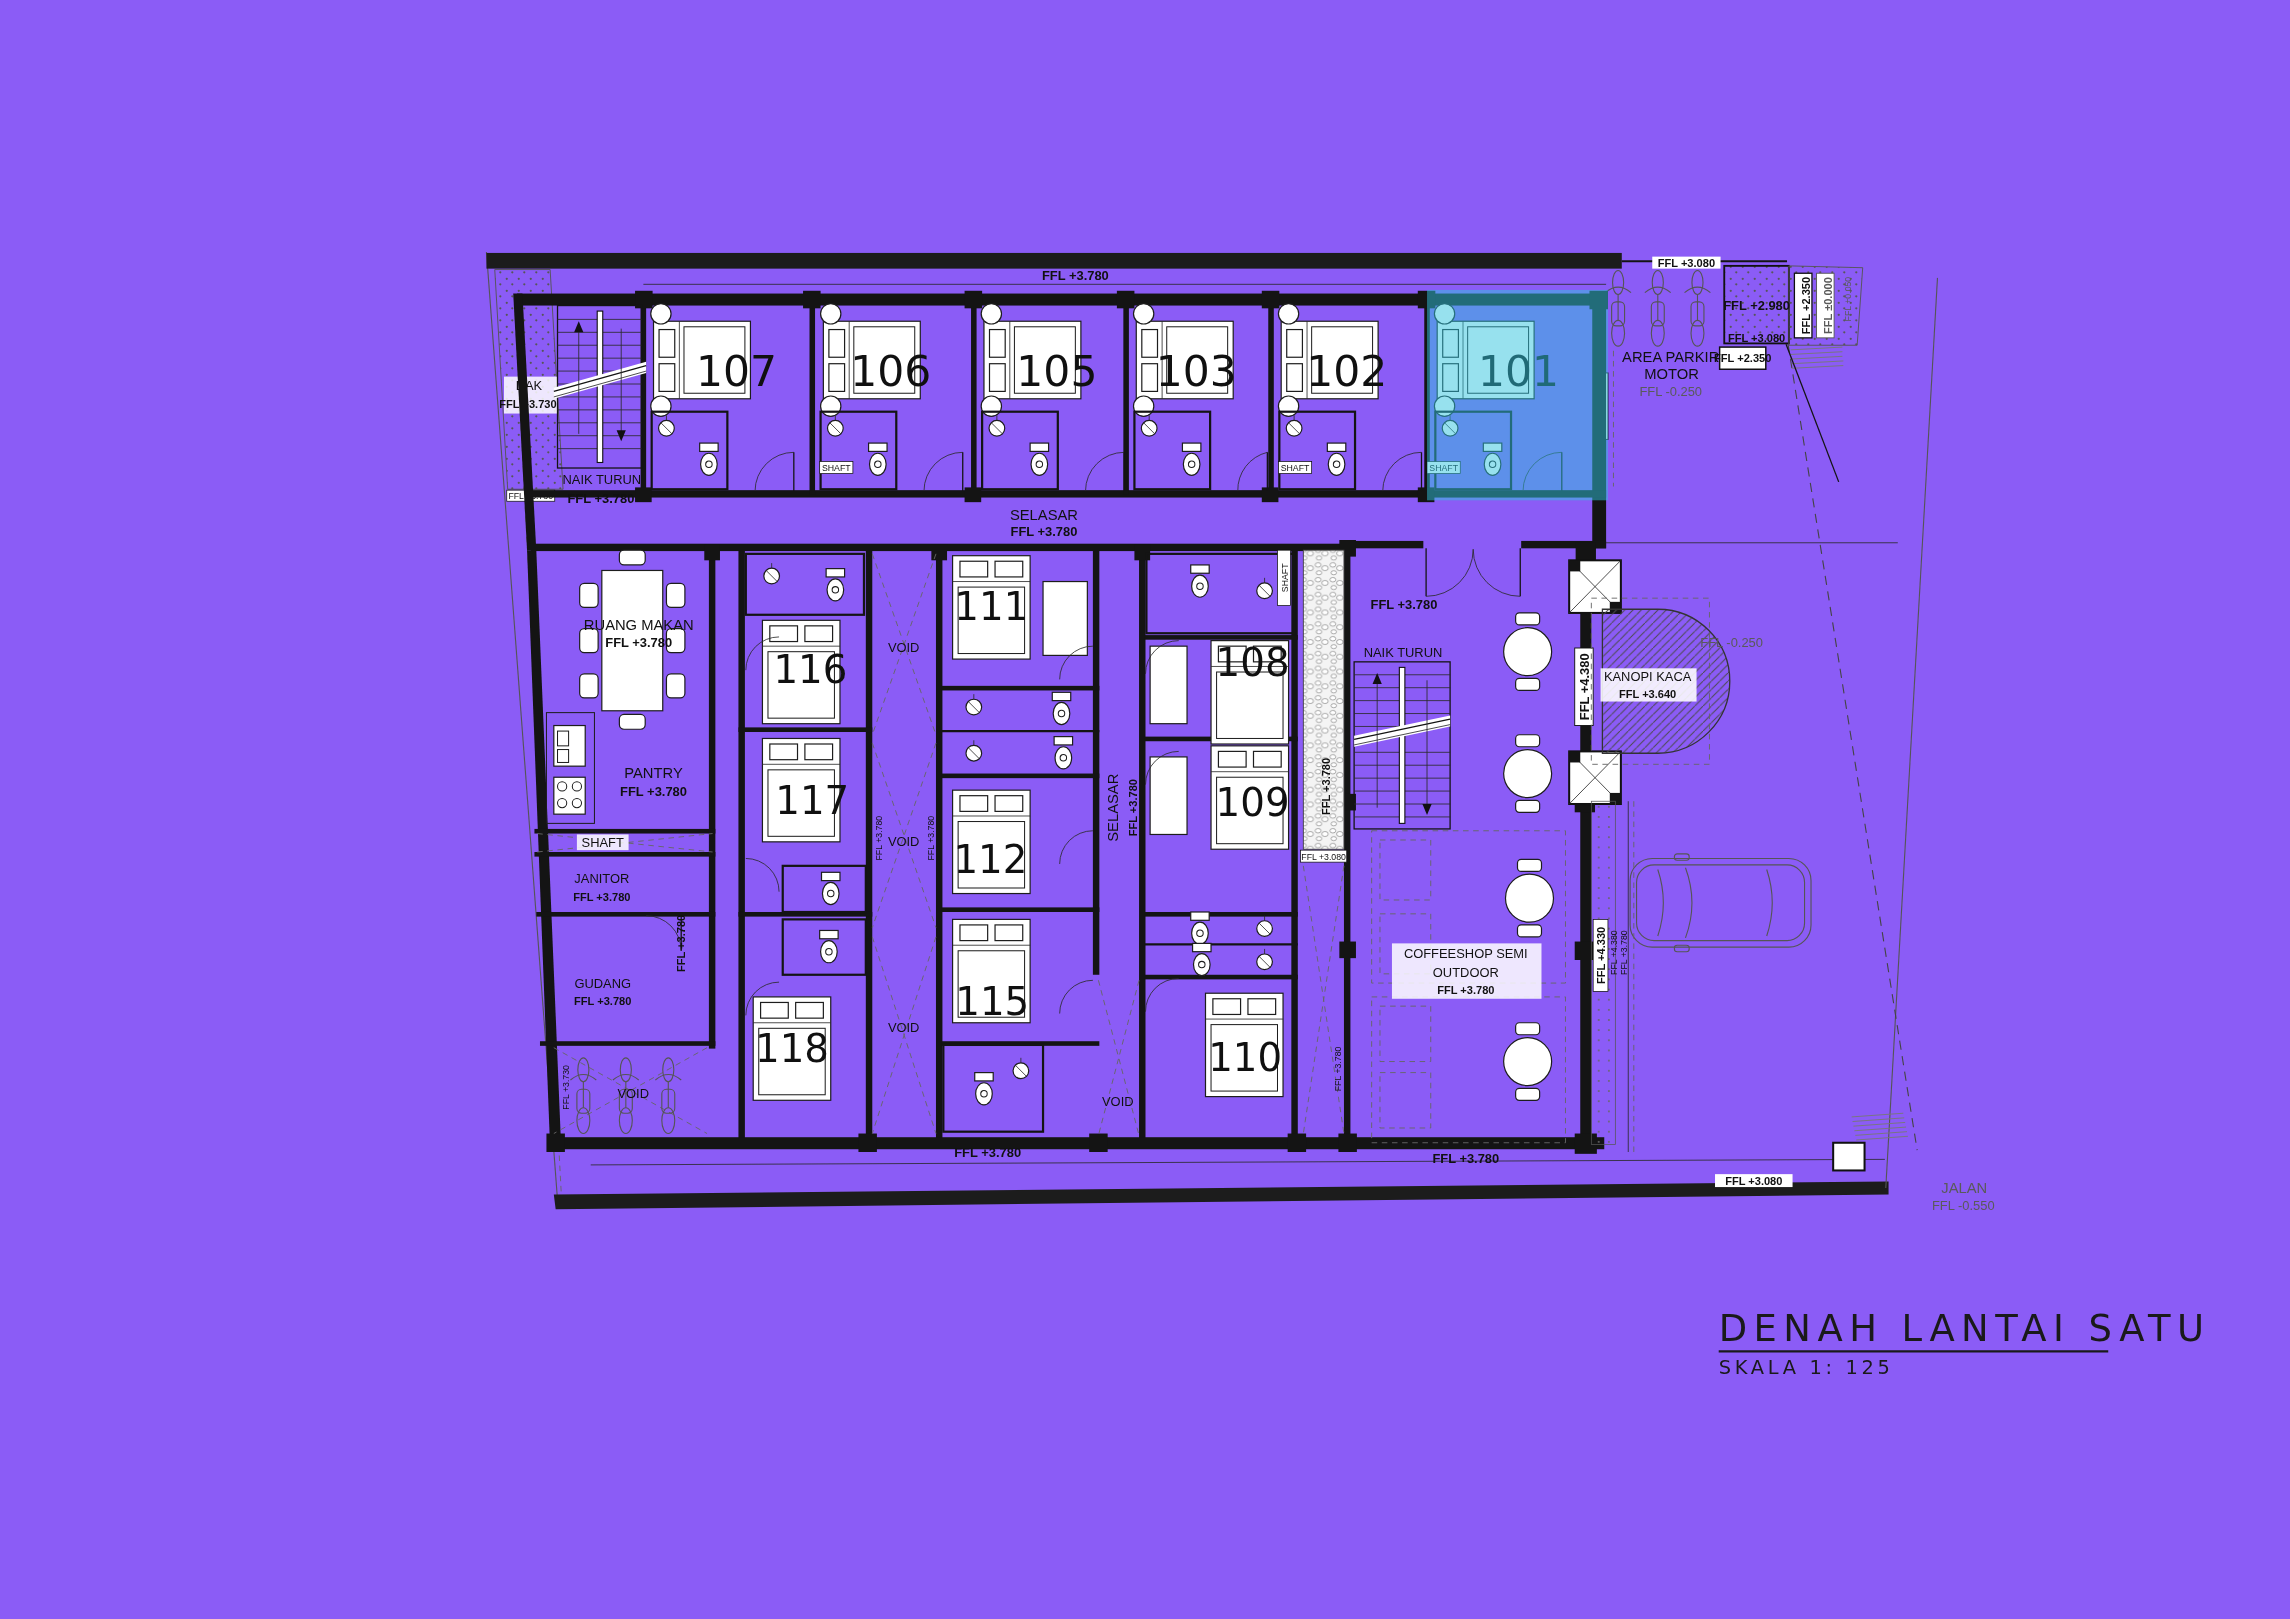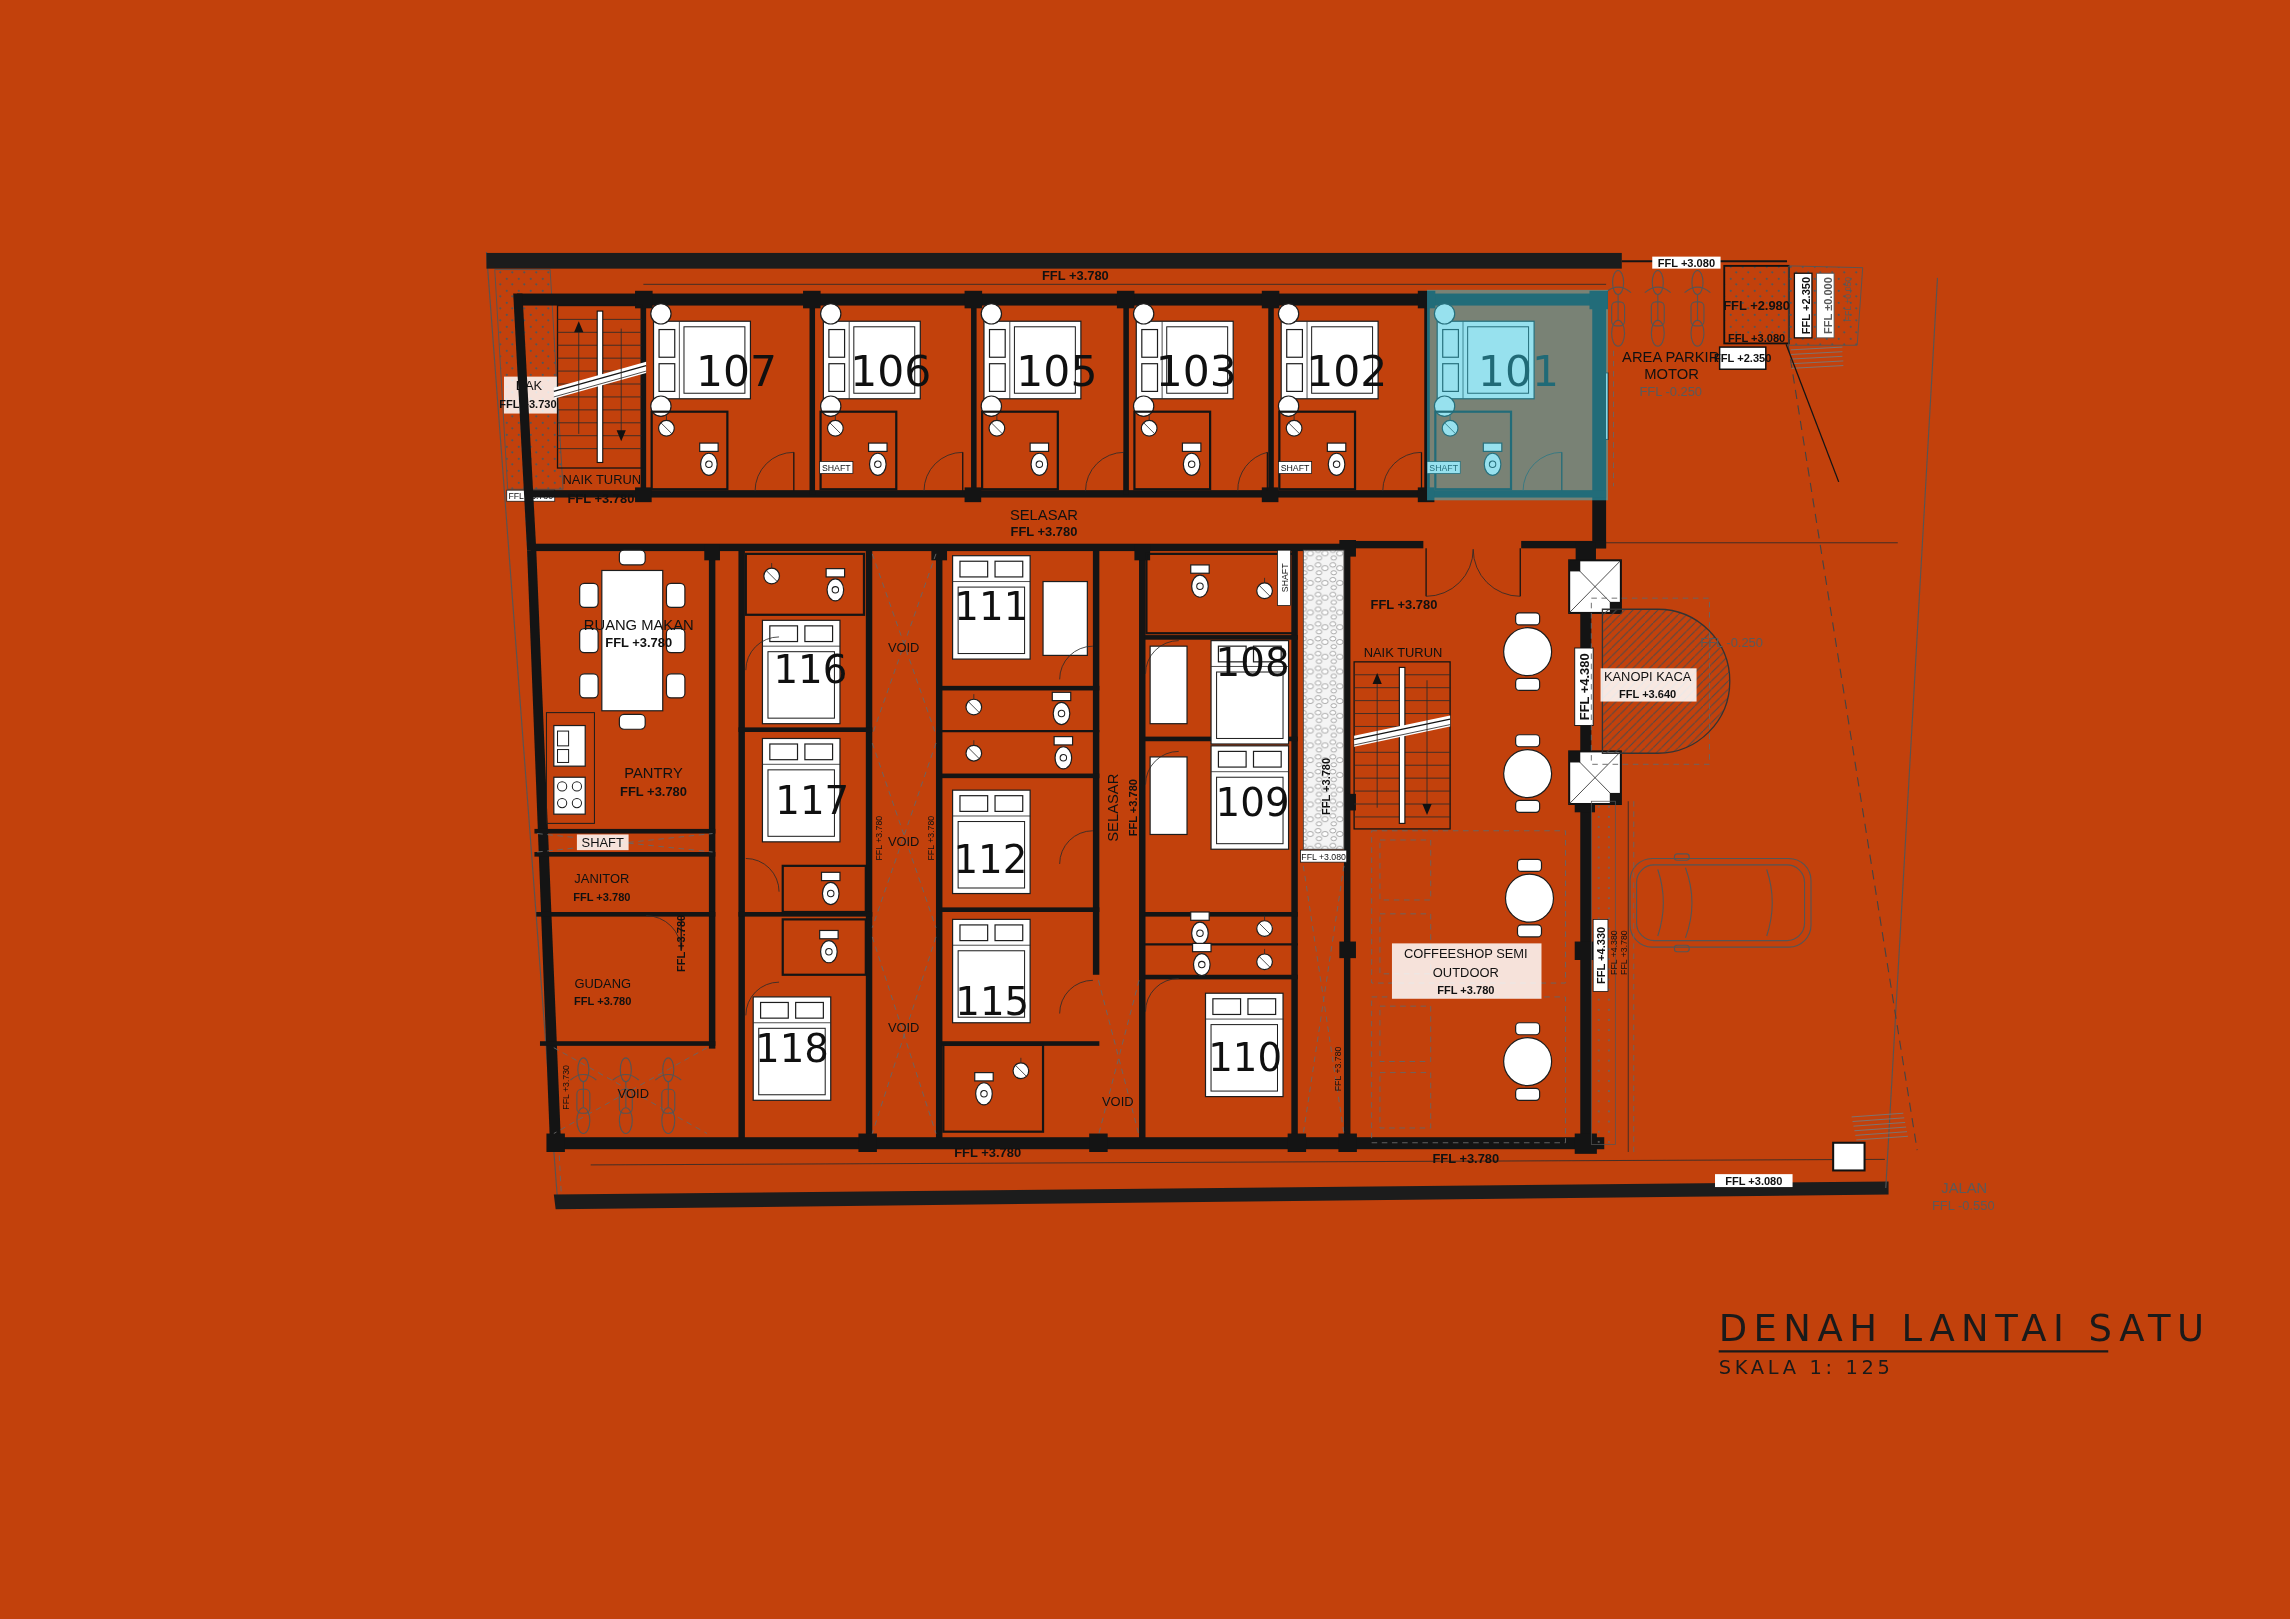--- a/index.html
+++ b/index.html
@@ -1,16 +1,16 @@
 <!DOCTYPE html>
 <html style="font-size:14.8px"><head>
 <meta charset="utf-8">
 <style>
   html,body{margin:0;padding:0;background:#ffffff;}
-  #stage{position:relative;width:2291px;height:1620px;background:#c2410c;overflow:hidden;}
+  #stage{position:relative;width:2291px;height:1620px;background:#8b5cf6;overflow:hidden;}
   svg{position:absolute;left:0;top:0;}
   svg text{font-family:"Liberation Sans",sans-serif;fill:#111;}
   .w{fill:#141414;stroke:none;}
   .ln{stroke:#141414;stroke-width:1.4;fill:none;}
   .ln2{stroke:#141414;stroke-width:2.4;fill:none;}
   .thin{stroke:#2a2a2a;stroke-width:0.9;fill:none;}
   .gline{stroke:#555;stroke-width:1.2;fill:none;}
   .dash{stroke:#444;stroke-width:1.2;fill:none;stroke-dasharray:10 7;}
   .dashf{stroke:#666;stroke-width:1;fill:none;stroke-dasharray:6 5;}
   .furn{stroke:#1d1d1d;stroke-width:1.3;fill:#fff;}

